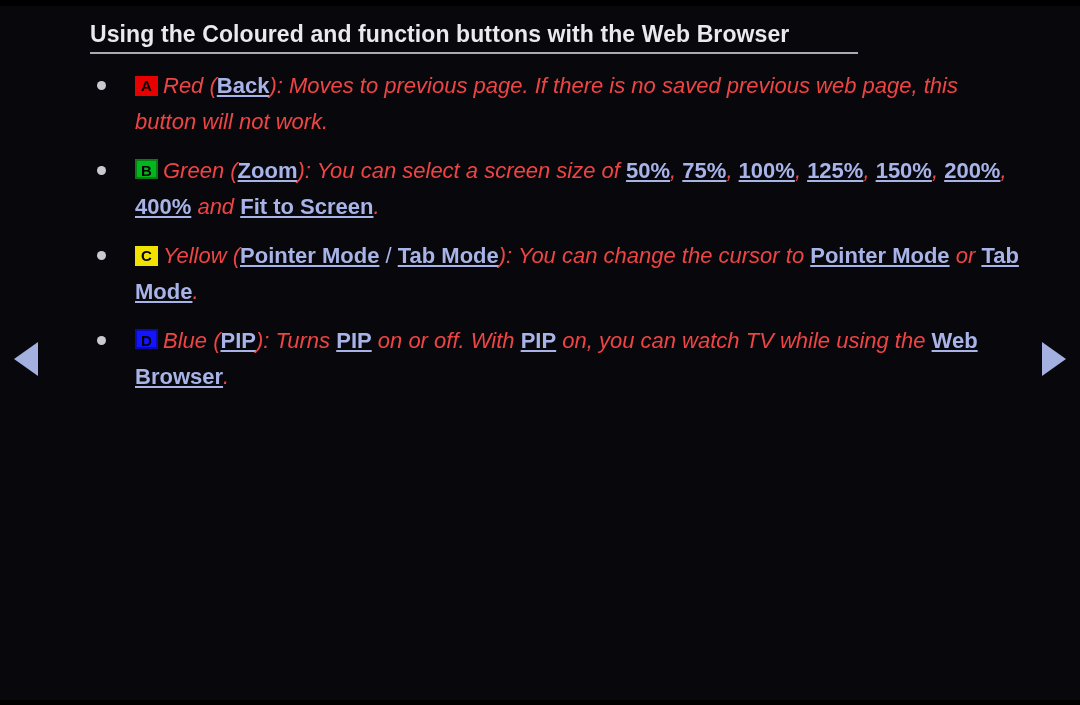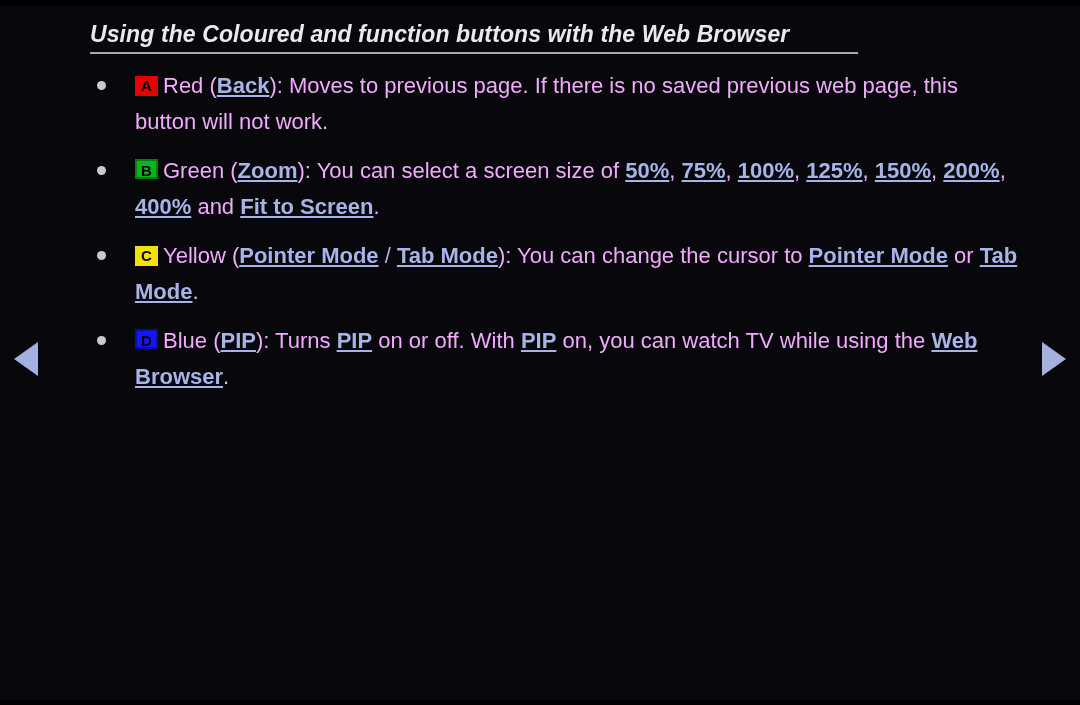--- a/index.html
+++ b/index.html
@@ -25,21 +25,20 @@
     border-bottom: 5px solid #000000;
     overflow: hidden;
   }
 
   
   .title-wrap {
     position: absolute;
     left: 90px;
     top: 14px;
     width: 770px;
-    font-style: italic;
   }
   .page-title {
     font-size: 23px;
     font-weight: bold;
     color: #e9e9ee;
     letter-spacing: 0.1px;
     line-height: 28px;
     white-space: nowrap;
   }
   .title-rule {
@@ -97,21 +96,21 @@
   
   .hl {
     color: #a8b4e8;
     font-weight: bold;
     text-decoration: underline;
   }
   .hl-normal {
     color: #a8b4e8;
     font-weight: normal;
   }
-  .plain { color: #f0abfc; }
+  .plain { color: #ef4444; font-style: italic; }
 
   
   .nav-arrow {
     position: absolute;
     top: 336px;
     width: 0;
     height: 0;
     border-top: 17px solid transparent;
     border-bottom: 17px solid transparent;
   }

